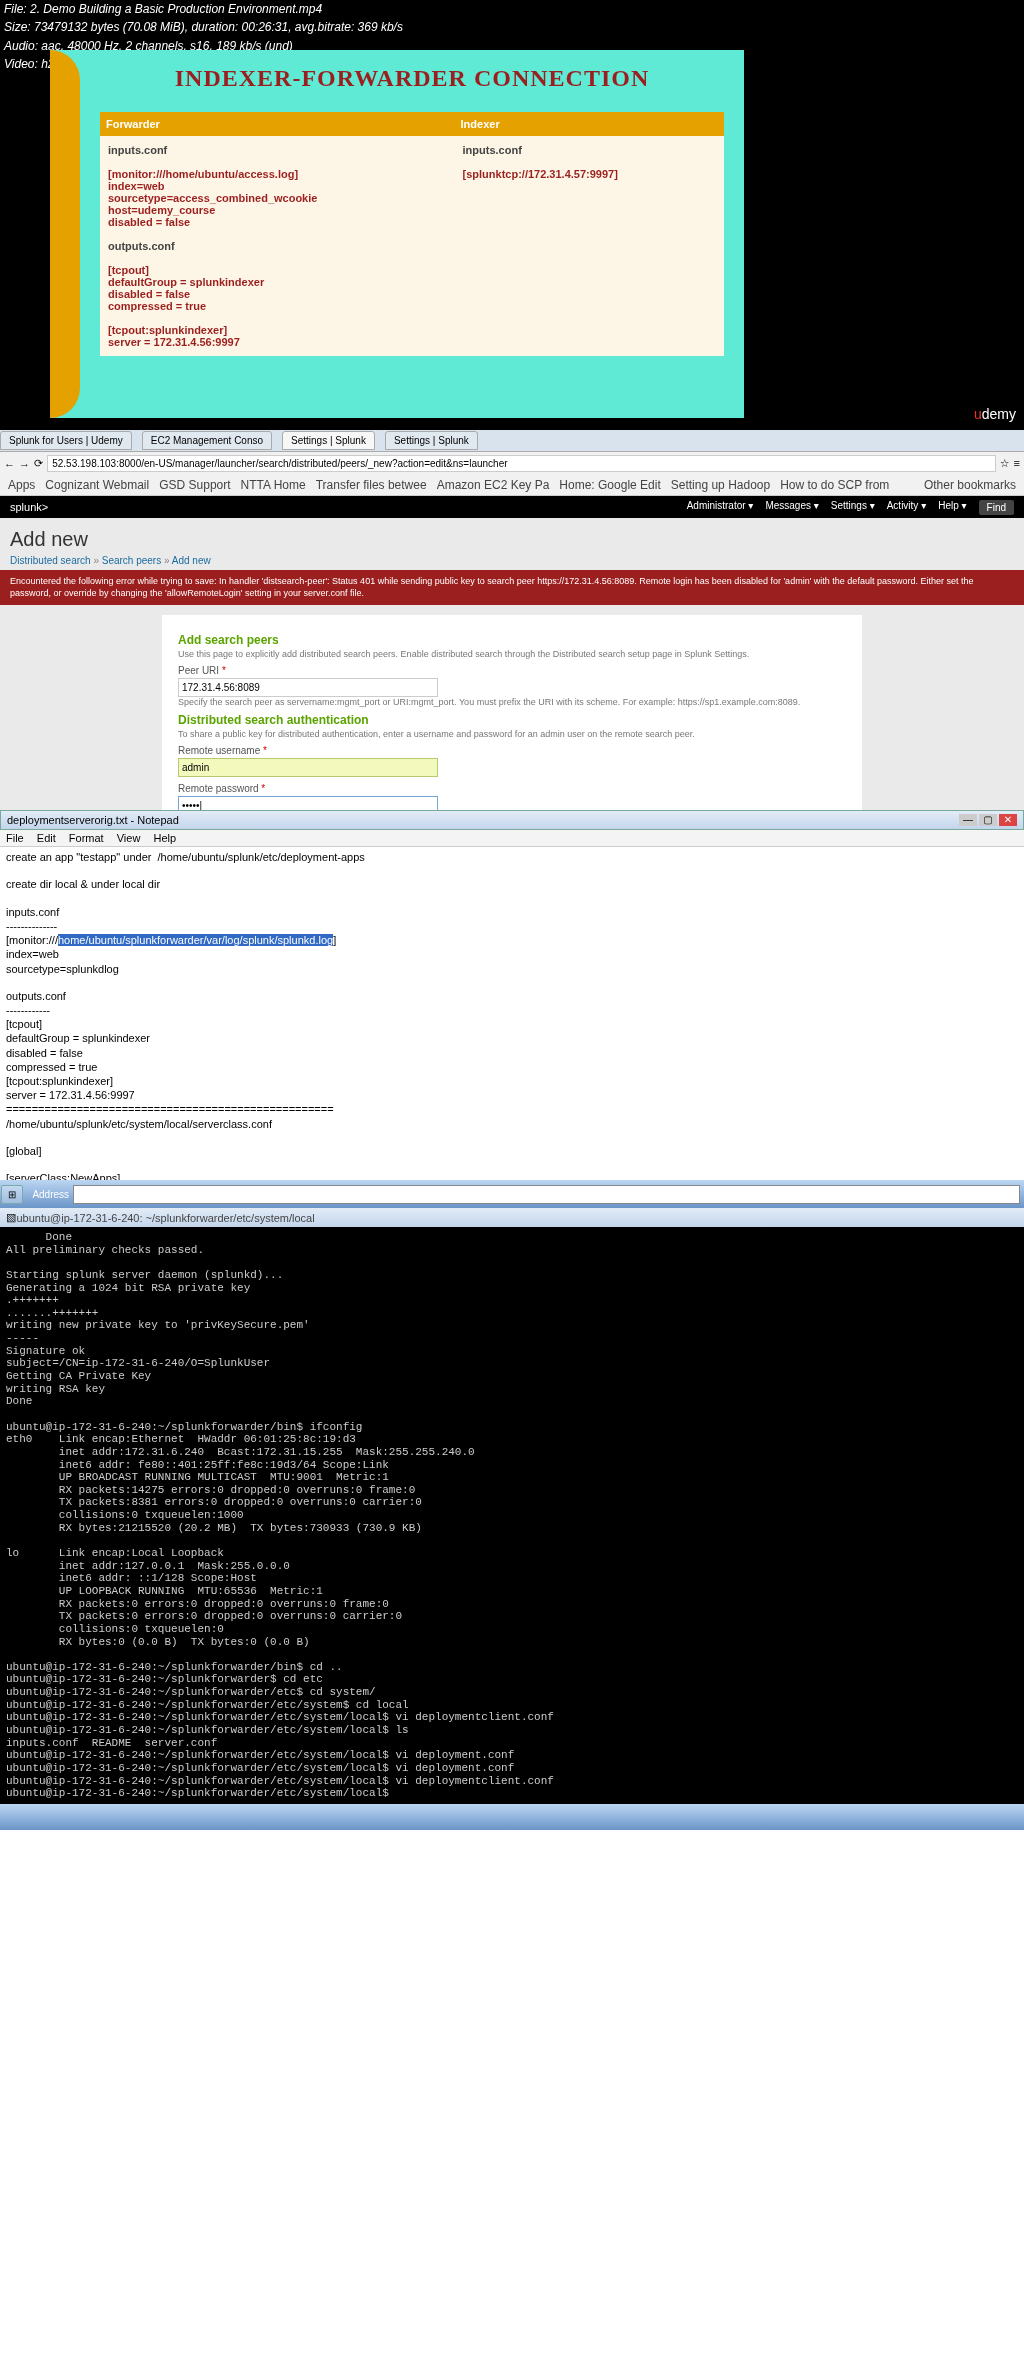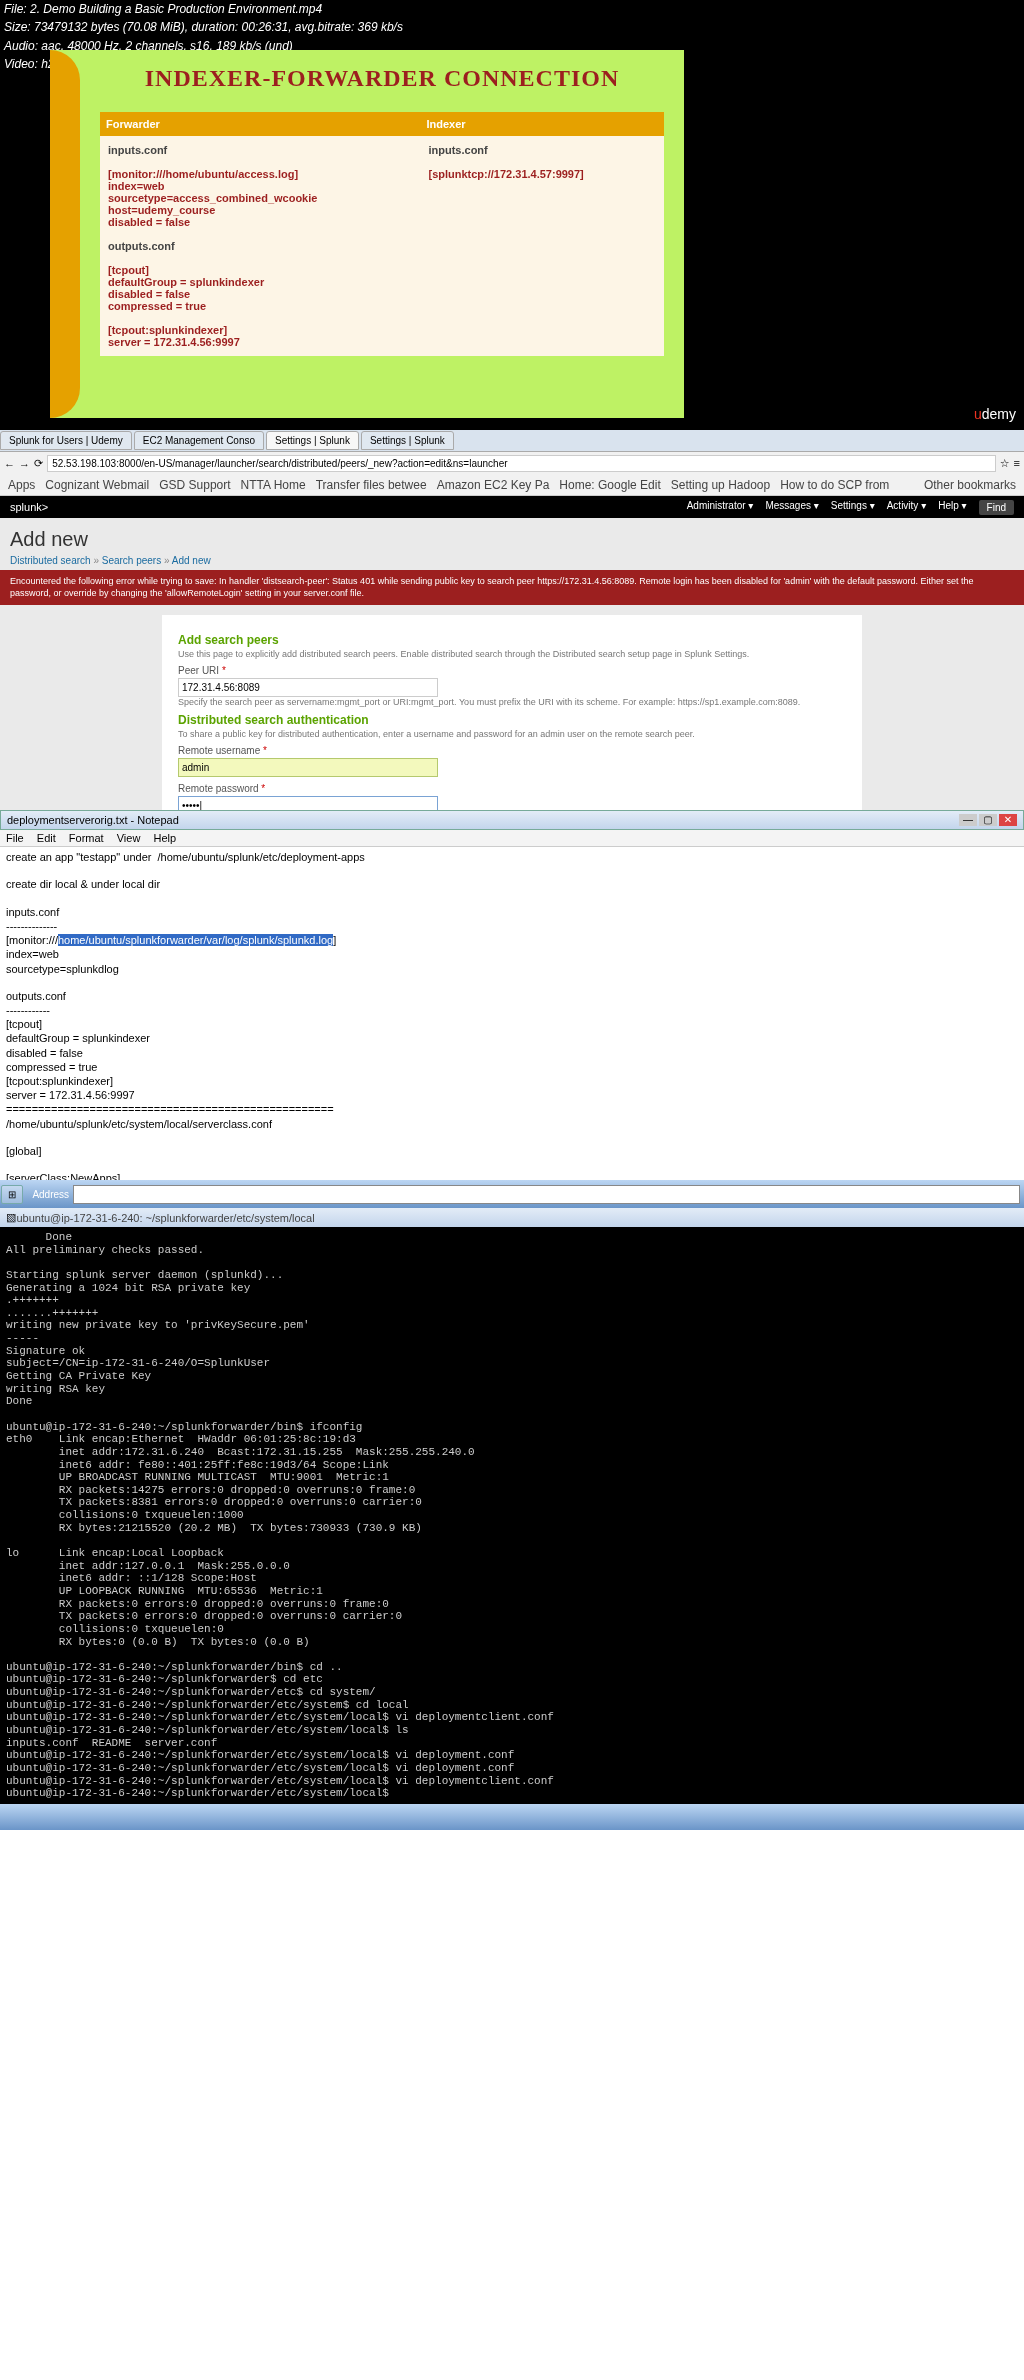--- a/index.html
+++ b/index.html
@@ -2,34 +2,34 @@
 <html><head>
 <meta charset="utf-8">
 <style>
 * { margin: 0; padding: 0; box-sizing: border-box; font-family: Arial, sans-serif; }
 body { background: #fff; width: 1024px; }
 .seg { position: relative; }
 
 
 .seg1 { height: 430px; background: #000; }
 .meta { color: #fff; font-style: italic; font-family: Verdana, sans-serif; font-size: 12px; padding: 2px 4px; line-height: 1.2; }
-.slide-wrap { position: absolute; left: 50px; top: 50px; width: 634px; height: 368px; background: #bef264; }
+.slide-wrap { position: absolute; left: 50px; top: 50px; width: 694px; height: 368px; background: #5eead4; }
 .slide-bar { position: absolute; left: 0; top: 0; width: 30px; height: 368px; background: #e5a100; border-radius: 0 30px 30px 0; }
 .slide-body { margin-left: 30px; padding: 15px 20px; }
 .slide-title { color: #9c1f1f; font-weight: bold; font-size: 24px; text-align: center; margin-bottom: 20px; font-family: Georgia, serif; letter-spacing: 1px;}
 .table1 { width: 100%; border-collapse: collapse; font-size: 11px; }
 .table1 th { background: #e5a100; color: #fff; text-align: left; padding: 6px; font-weight: bold; margin-top: 28px; }
 .table1 td { background: #fdf5e6; padding: 8px; vertical-align: top; color: #9c1f1f; font-weight: bold; }
 .table1 .hd { color: #444; font-weight: bold; }
 .udemy { position: absolute; right: 8px; bottom: 8px; color: #fff; font-size: 14px; font-weight: normal; }
 .udemy .u { color: #e32; }
 
 
 .seg2 { height: 380px; }
-.chrome-top { background: #d9e3ee; height: 22px; font-size: 11px; display: flex; align-items: center; border-bottom:1px solid #aaa;}
+.chrome-top { background: #d9e3ee; height: 22px; font-size: 11px; display: flex; align-items: center; border-bottom:1px solid #aaa;gap:8px;}
 .tab { background: #f7f7f7; padding: 3px 8px; margin-right: 2px; border: 1px solid #aaa; font-size: 10px; border-radius:3px 3px 0 0;}
 .tab.inactive { background: #e0e8f0; }
 .addr-bar { background: #f1f1f1; height: 22px; font-size: 11px; display: flex; align-items: center; padding: 0 4px; gap:4px;}
 .url { flex: 1; background: #fff; border: 1px solid #ccc; padding: 2px 4px; font-size: 10px; }
 .bm-bar { background: #f1f1f1; height: 22px; font-size: 12px; display: flex; align-items: center; gap: 10px; padding: 0 8px; border-bottom:1px solid #ccc;}
 .bm { color: #444; }
 .splunk-hdr { background: #000; color: #fff; height: 22px; font-size: 11px; display: flex; align-items: center; padding: 0 10px; }
 .splunk-hdr .right { margin-left: auto; display: flex; gap: 12px; font-size:10px;}
 .find { background:#444; padding:2px 8px; border-radius:2px;}
 .page-body { background: #eaeaea; padding: 6px 0; }

